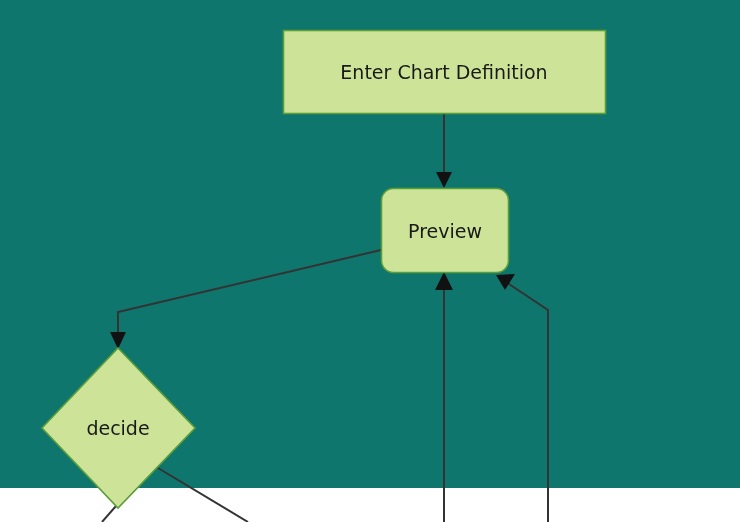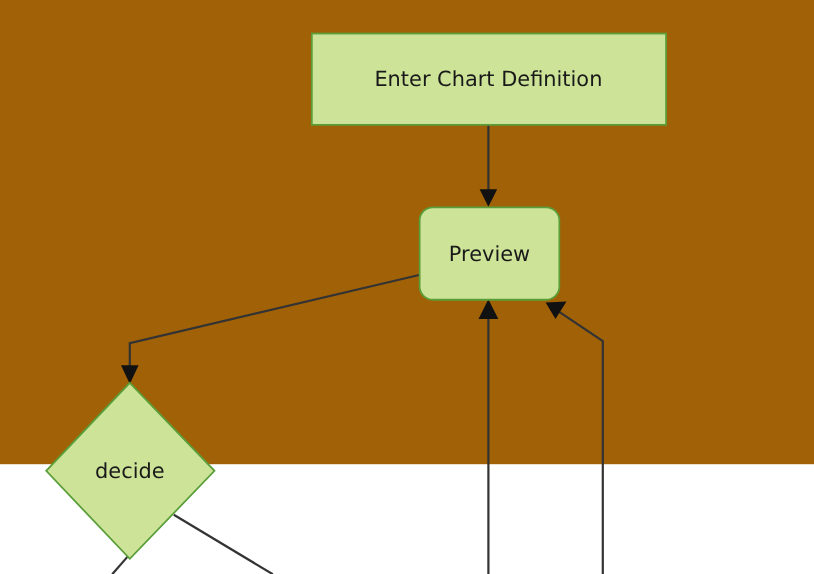--- a/index.html
+++ b/index.html
@@ -9,22 +9,22 @@
   }
   body {
     width: 740px;
     height: 522px;
     overflow: hidden;
     font-family: "DejaVu Sans", "Liberation Sans", sans-serif;
   }
   #diagram-root {
     position: relative;
     width: 740px;
-    height: 422px;
-    background: #a16207;
+    height: 488px;
+    background: #0f766e;
   }
   svg#flowchart {
     display: block;
     width: 740px;
     height: 522px;
   }
   .node-shape {
     fill: #cde498;
     stroke: #5a9e3a;
     stroke-width: 1.6px;

